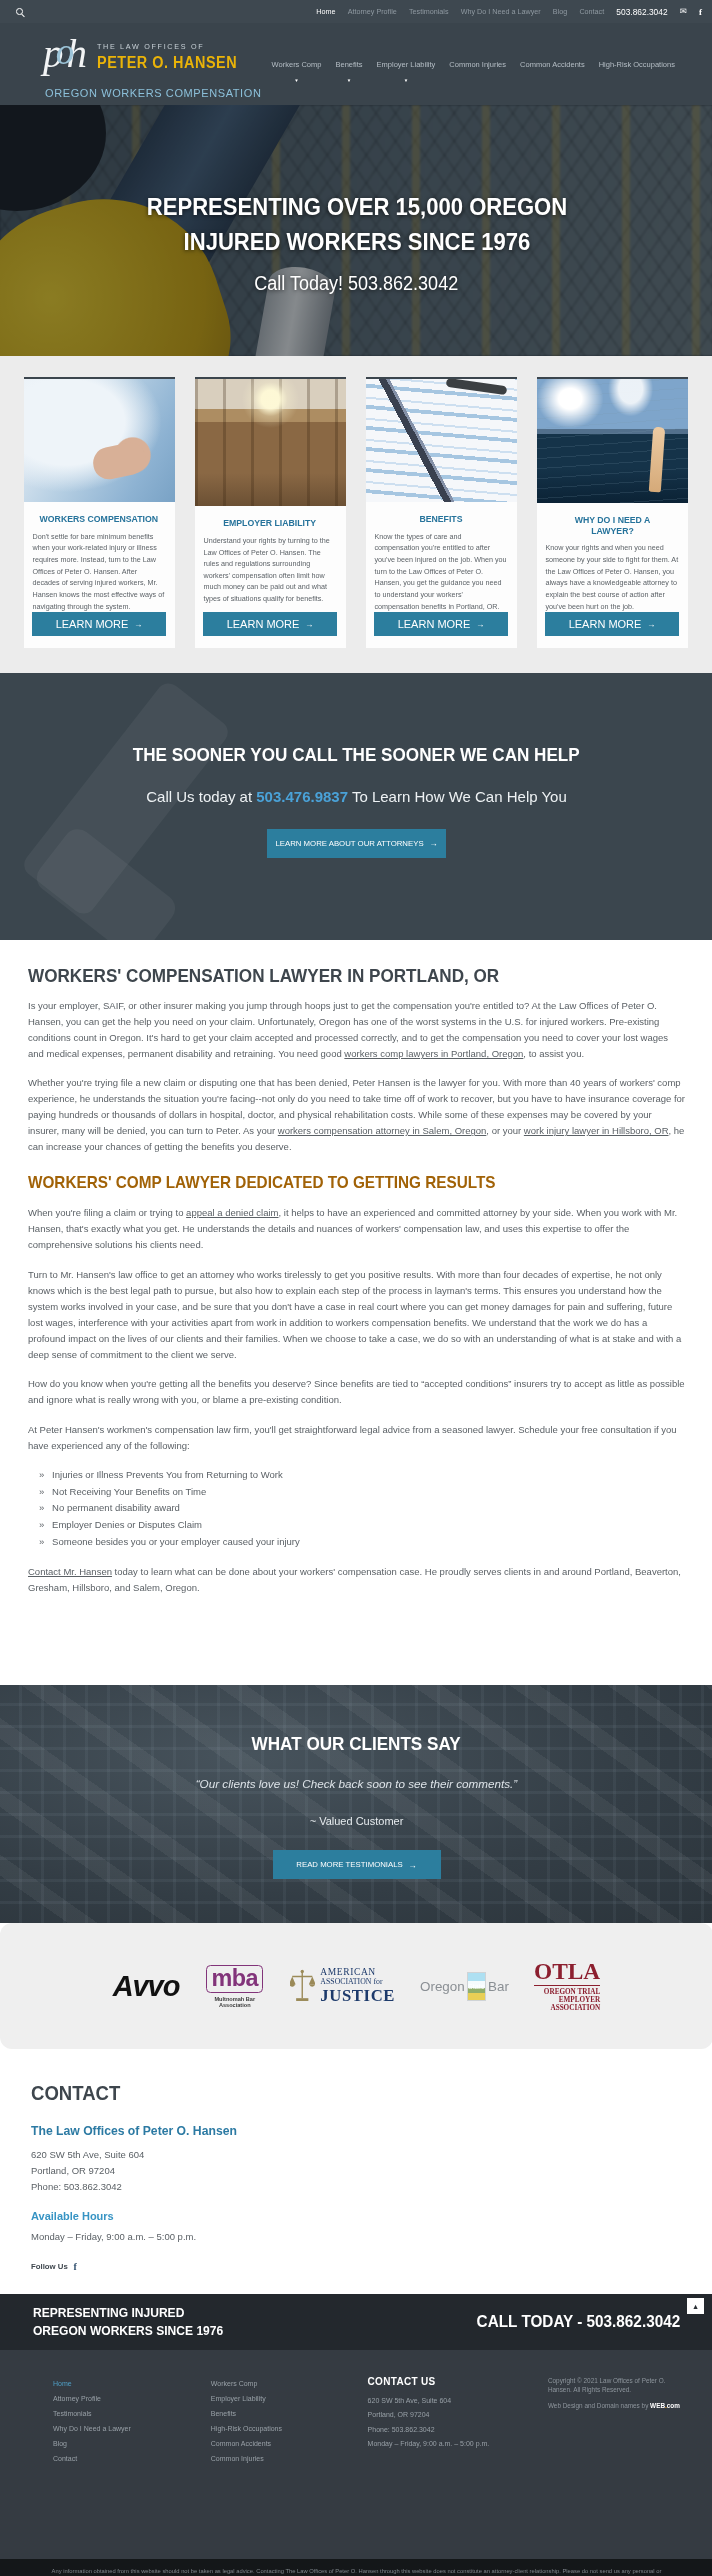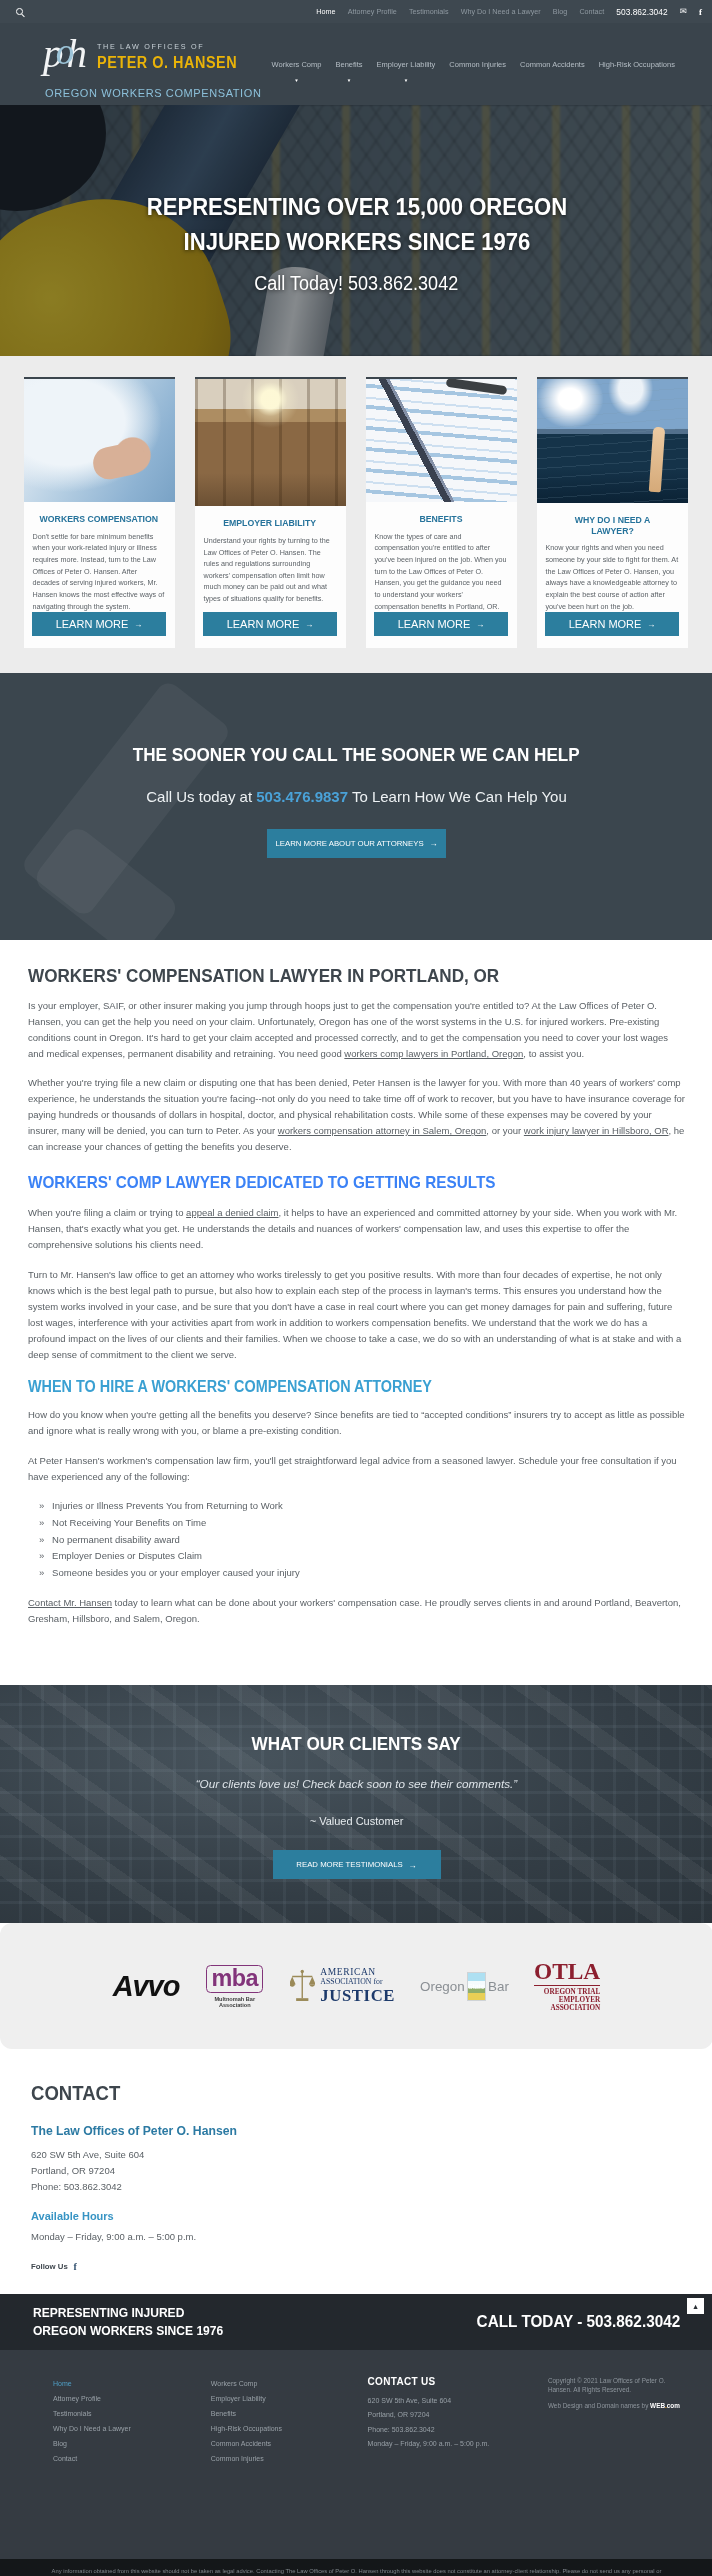--- a/index.html
+++ b/index.html
@@ -96,21 +96,21 @@
   .sooner::after { content:""; position:absolute; left:39px; top:184px; width:134px; height:72px; background:rgba(255,255,255,.05); transform:rotate(38deg); border-radius:14.5px; }
   .sooner-inner { position:relative; z-index:2; padding-top:71px; }
   .sooner h2 { margin:0; font-size:19px; font-weight:bold; }
   .sooner-sub { margin-top:22px; font-size:15px; color:#eef2f4; font-weight:300; }
   .sooner-sub .ph { color:#4aa2d8; font-weight:bold; }
   .sooner-btn { margin:23.4px auto 0; width:179px; height:29px; font-size:7.8px; }
 
   
   .article { height:745px; background:#fff; padding:0 28px; }
   .article h1 { font-size:19px; color:#3e464d; margin:24.5px 0 11px; font-weight:bold; }
-  .article h2 { font-size:17px; color:#3b82f6; margin:18px 0 12.2px; font-weight:bold; }
+  .article h2 { font-size:17px; color:#a16207; margin:18px 0 12.2px; font-weight:bold; }
   .article h3 { font-size:16px; color:#3aa0d2; margin:15.6px 0 11px; font-weight:bold; }
   .article p { font-size:9.5px; color:#5b6166; line-height:16px; margin:0 0 13.4px; }
   .ilink { color:#5b6166; text-decoration:underline; }
   .article ul { list-style:none; margin:0 0 13.4px 11px; padding:0; }
   .article li { font-size:9.5px; color:#5b6166; line-height:16.7px; }
   .article li::before { content:"»"; margin-right:7.8px; color:#5b6166; }
 
   
   .testimonials { height:238px; color:#fff; text-align:center; background:#333d45; }
   .testimonials::before { content:""; position:absolute; inset:0;
@@ -288,21 +288,20 @@
   </div>
 </section>
 
 <section class="article">
   <h1><span class="cx ol">WORKERS' COMPENSATION LAWYER IN PORTLAND, OR</span></h1>
   <p><span>Is your employer, SAIF, or other insurer making you jump through hoops just to get the compensation you're entitled to? At the Law Offices of Peter O. Hansen, you can get the help you need on your claim. Unfortunately, Oregon has one of the worst systems in the U.S. for injured workers.  Pre-existing conditions count in Oregon. It's hard to get your claim accepted and processed correctly, and to get the compensation you need to cover your lost wages and medical expenses, permanent disability and retraining. You need good </span><a class="ilink">workers comp lawyers in Portland, Oregon</a><span>, to assist you.</span></p>
   <p><span>Whether you're trying file a new claim or disputing one that has been denied, Peter Hansen is the lawyer for you. With more than 40 years of workers' comp experience, he understands the situation you're facing--not only do you need to take time off of work to recover, but you have to have insurance coverage for  paying hundreds or thousands of dollars in hospital, doctor, and physical rehabilitation costs. While some of these expenses may be covered by your insurer, many will be denied, you can turn to Peter. As your </span><a class="ilink">workers compensation attorney in Salem, Oregon</a><span>, or your </span><a class="ilink">work injury lawyer in Hillsboro, OR</a><span>, he can increase your chances of getting the benefits you deserve.</span></p>
   <h2><span class="cx ol">WORKERS' COMP LAWYER DEDICATED TO GETTING RESULTS</span></h2>
   <p><span>When you're filing a claim or trying to </span><a class="ilink">appeal a denied claim</a><span>, it helps to have an experienced and committed attorney by your side. When you work with Mr. Hansen, that's exactly what you get. He understands the details and nuances of workers' compensation law, and uses this expertise to offer the comprehensive solutions his clients need.</span></p>
   <p>Turn to Mr. Hansen's law office to get an attorney who works tirelessly to get you positive results. With more than four decades of expertise, he not only knows which is the best legal path to pursue, but also how to explain each step of the process in layman's terms. This ensures you understand how the system works involved in your case, and be sure that you don't have a case in real court where you can get money damages for pain and suffering, future lost wages, interference with your activities apart from work in addition to workers compensation benefits.  We understand that the work we do has a profound impact on the lives of our clients and their families. When we choose to take a case, we do so with an understanding of what is at stake and with a deep sense of commitment to the client we serve.</p>
-  <h3><span class="cx ol">WHEN TO HIRE A WORKERS' COMPENSATION ATTORNEY</span></h3>
   <p>How do you know when you're getting all the benefits you deserve? Since benefits are tied to “accepted conditions” insurers try to accept as little as possible and ignore what is really wrong with you, or blame a pre-existing condition.</p>
   <p>At Peter Hansen's workmen's compensation law firm, you'll get straightforward  legal advice from a seasoned lawyer. Schedule your free consultation if you have experienced any of the following:</p>
   <ul>
     <li>Injuries or Illness Prevents You from Returning to Work</li>
     <li>Not Receiving Your Benefits on Time</li>
     <li>No permanent disability award</li>
     <li>Employer Denies or Disputes Claim</li>
     <li>Someone besides you or your employer caused your injury</li>
   </ul>
   <p><a class="ilink">Contact Mr. Hansen</a><span> today to learn what can be done about your workers' compensation case. He proudly serves clients in and around Portland, Beaverton, Gresham, Hillsboro, and Salem, Oregon.</span></p>

